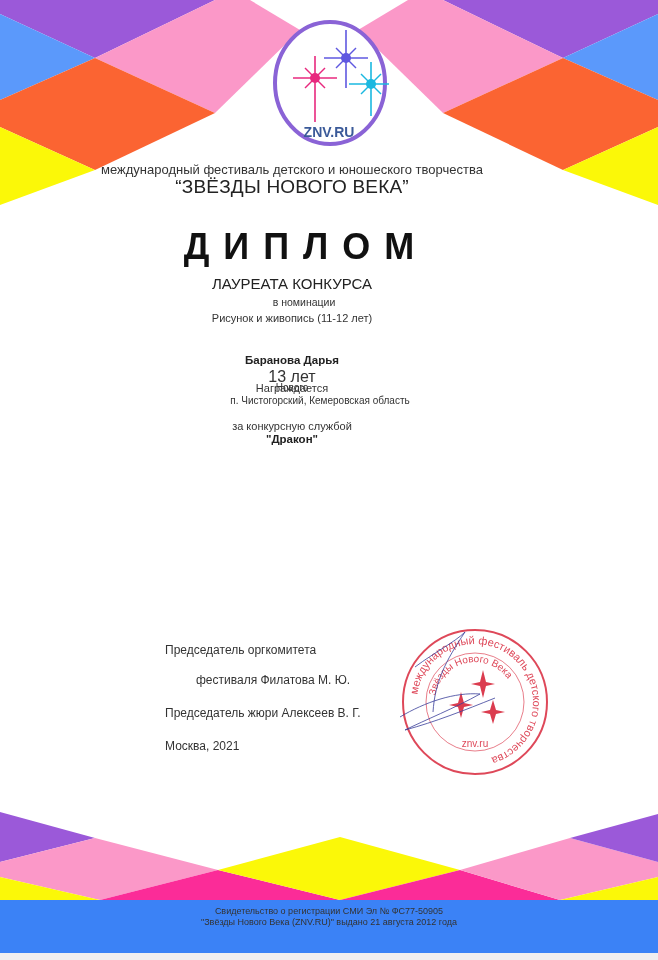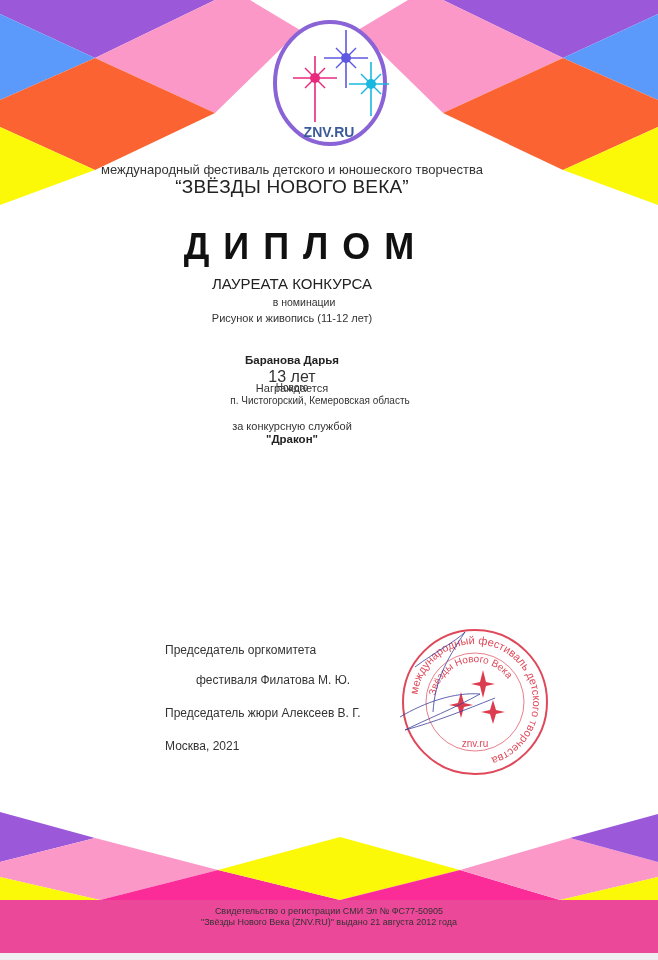--- a/index.html
+++ b/index.html
@@ -19,21 +19,21 @@
   .age { top: 368px; font-size: 16px; }
   .country { top: 382px; font-size: 10px; }
   .place { top: 395px; font-size: 10px; padding-left: 28px; }
   .work-label { top: 420px; font-size: 11px; }
   .work-title { top: 433px; font-size: 11.5px; font-weight: bold; color: #222; }
   .sig { left: 165px; font-size: 12px; color: #333; }
   .sig1 { top: 643px; }
   .sig2 { top: 673px; margin-left: 31px; }
   .sig3 { top: 706px; }
   .sig4 { top: 739px; }
-  .footer { position: absolute; left: 0; top: 900px; width: 658px; height: 53px; background: #ec4899; text-align: center; font-size: 9px; color: #333; line-height: 11px; padding-top: 6px; box-sizing: border-box; }
+  .footer { position: absolute; left: 0; top: 900px; width: 658px; height: 53px; background: #3b82f6; text-align: center; font-size: 9px; color: #333; line-height: 11px; padding-top: 6px; box-sizing: border-box; }
   .footer-shadow { position: absolute; left: 0; top: 953px; width: 658px; height: 7px; background: #f0eef0; }
   .logo-text { position: absolute; left: 0; width: 658px; top: 124px; text-align: center; font-size: 14px; font-weight: bold; color: #3b5a99; }
 </style>
 </head>
 <body>
 
 <svg class="bg-svg" width="658" height="210" viewBox="0 0 658 210">
 
   <polygon points="0,0 215,0 95,58 0,14" fill="#9b59d9"></polygon>
   <polygon points="0,14 95,58 0,100" fill="#5b99fb"></polygon>

